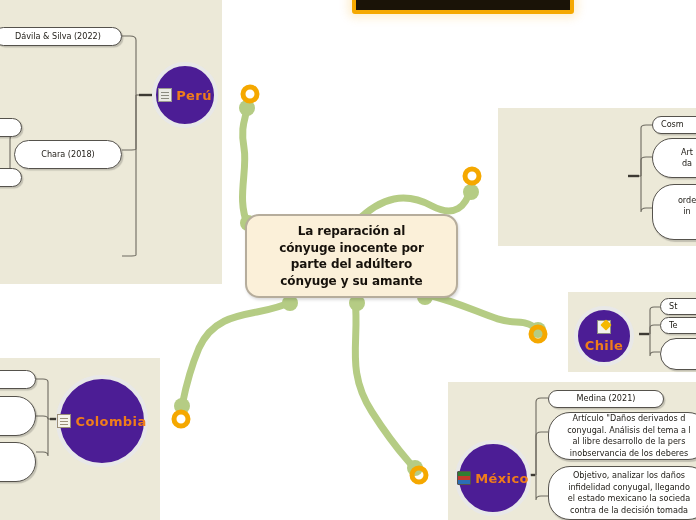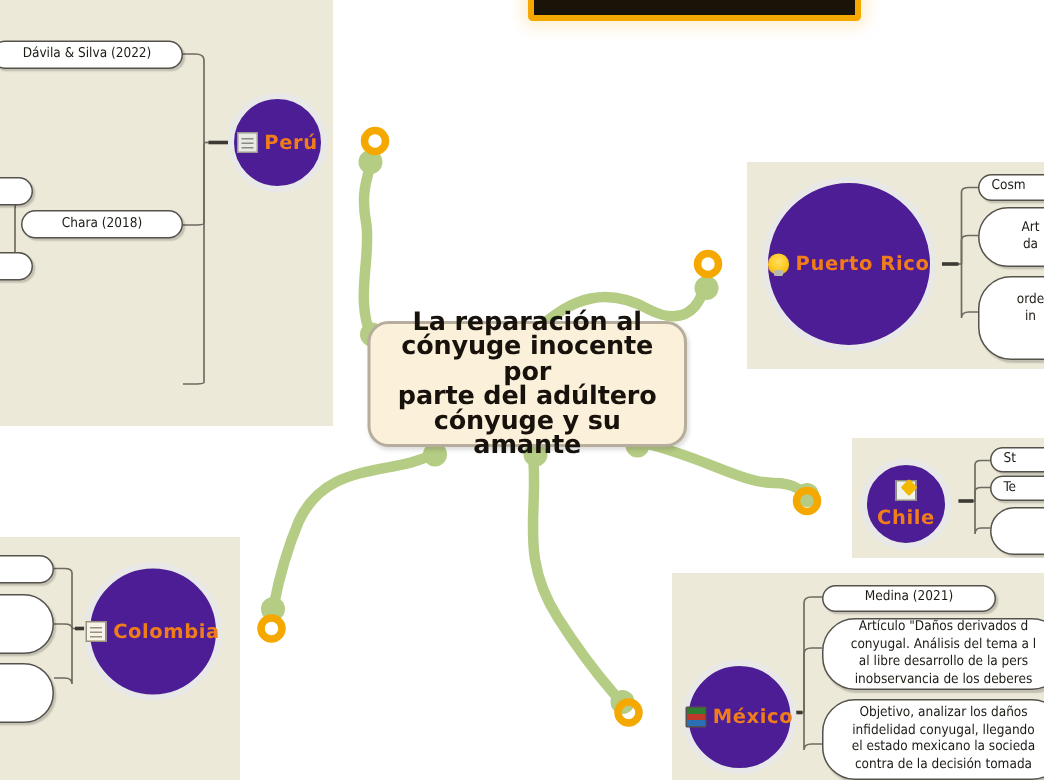--- a/index.html
+++ b/index.html
@@ -81,21 +81,21 @@
     border: 2px solid #b6ad9c;
     border-radius: 14px;
     box-shadow: 1px 2px 3px rgba(0,0,0,.14);
     display: flex; align-items: center; justify-content: center;
     padding: 2px 10px;
   }
   #central .txt {
     color: #17120c;
     font-family: "DejaVu Sans", sans-serif;
     font-weight: bold;
-    font-size: 17px;
+    font-size: 12px;
     line-height: 16.5px;
     text-align: center;
     letter-spacing: -.1px;
   }
 
   
   .leaf {
     position: absolute;
     background: #ffffff;
     border: 1.3px solid #55524c;
@@ -230,44 +230,40 @@
       <span>parte del adúltero</span><br>
       <span>cónyuge y su amante</span>
     </div>
   </div>
 
   <div class="hub" style="left:152px; top:62px; width:66px; height:66px;">
     <span class="hub-ico ico-doc"></span>
     <span class="hub-label">Perú</span>
   </div>
 
-  <div class="hub" style="left:508px; top:118px; width:116px; height:116px;">
-    <span class="hub-ico ico-bulb"></span>
-    <span class="hub-label">Puerto Rico</span>
-  </div>
 
   <div class="hub" style="left:574px; top:306px; width:60px; height:60px;flex-direction:column;">
     <span class="hub-ico ico-pencil"></span>
     <span class="hub-label">Chile</span>
   </div>
 
   <div class="hub" style="left:56px; top:375px; width:92px; height:92px;">
     <span class="hub-ico ico-note"></span>
     <span class="hub-label">Colombia</span>
   </div>
 
   <div class="hub" style="left:455px; top:440px; width:76px; height:76px;">
     <span class="hub-ico ico-books"></span>
     <span class="hub-label">México</span>
   </div>
 
   <div class="leaf" style="left:-6px; top:27px; width:128px; height:19px;">
     <span>Dávila &amp; Silva (2022)</span>
   </div>
-  <div class="leaf" style="left:14px; top:140px; width:108px; height:19px;">
+  <div class="leaf" style="left:14px; top:140px; width:108px; height:29px;">
     <span>Chara (2018)</span>
   </div>
 
   <div class="leaf" style="left:-34px; top:118px; width:56px; height:19px;"></div>
   <div class="leaf" style="left:-34px; top:168px; width:56px; height:19px;"></div>
 
   <div class="leaf lft" style="left:652px; top:116px; width:70px; height:18px;">
     <span>Cosm</span>
   </div>
   <div class="leaf big" style="left:652px; top:138px; width:70px; height:40px; padding:3px 6px;">

